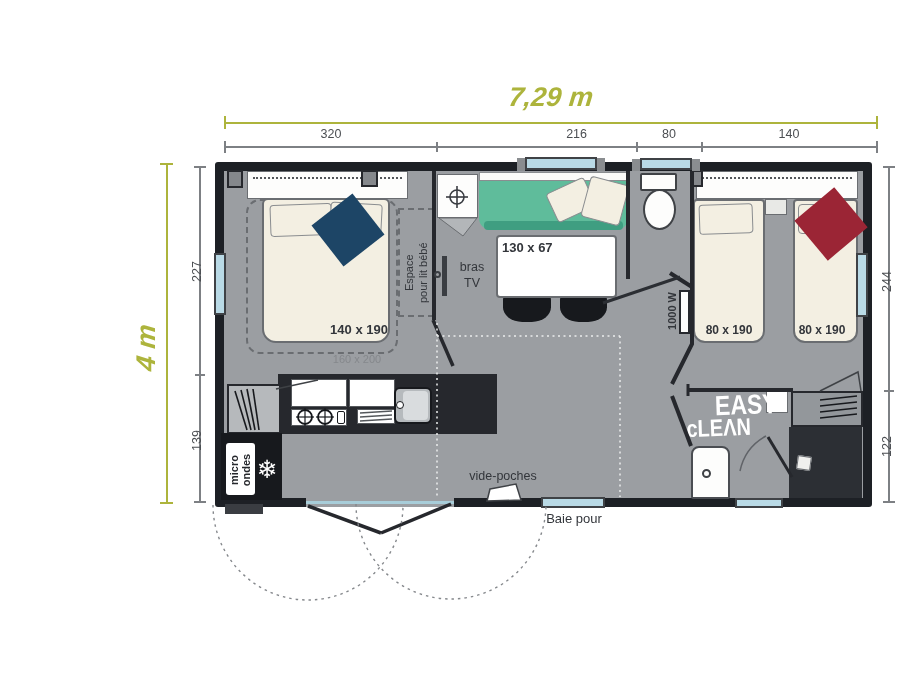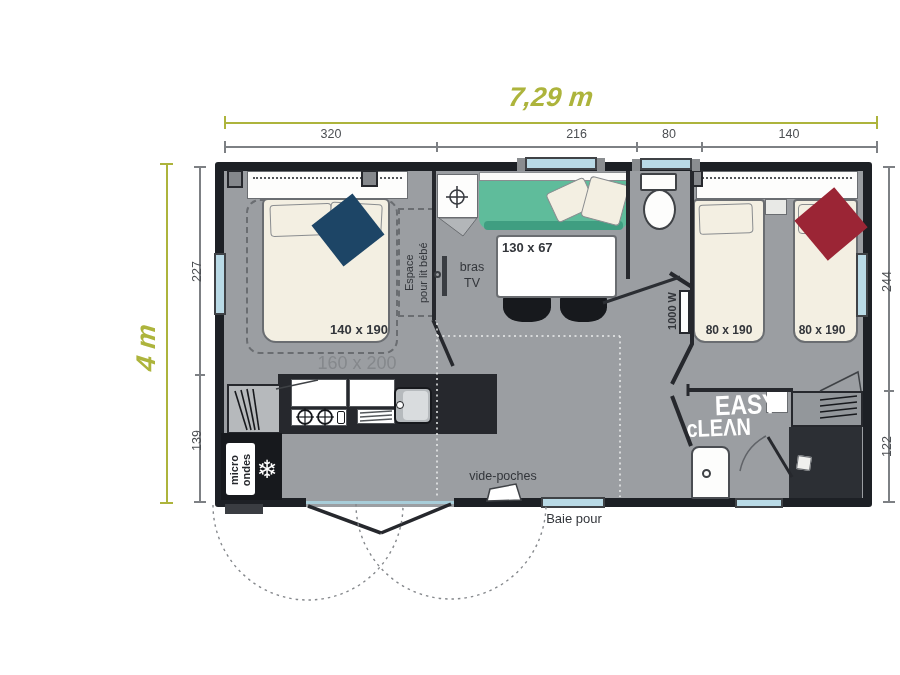--- a/index.html
+++ b/index.html
@@ -3,21 +3,21 @@
 <meta charset="utf-8">
 <style>
   html,body{margin:0;padding:0;background:#ffffff;}
   #stage{position:relative;width:900px;height:675px;background:#ffffff;overflow:hidden;
          font-family:"Liberation Sans","DejaVu Sans",sans-serif;}
   .abs{position:absolute;box-sizing:border-box;}
   .dimtext{font-size:12.5px;color:#4c4f53;text-align:center;height:15px;line-height:15px;}
   .rot{transform:rotate(-90deg);transform-origin:center center;}
   .olive{color:#adb43c;font-weight:bold;font-style:italic;}
   .sizelabel{font-size:13px;font-weight:bold;color:#33363b;text-align:center;}
-  .graylabel{font-size:18px;color:#85888c;text-align:center;}
+  .graylabel{font-size:11px;color:#85888c;text-align:center;}
   .smalllabel{font-size:12.5px;color:#33363b;text-align:center;}
   .wallline{background:#26282d;}
   .cream{background:#f3efe2;border:2px solid #6a6d71;}
   .pillow{background:#f3efe2;border:1.5px solid #8a8d90;border-radius:4px;}
   .whitebox{background:#fdfdfc;border:1px solid #6a6d71;}
   .window{background:#b9dae6;border:2px solid #3f4246;}
   .cap{background:#8a8d90;}
   svg{position:absolute;left:0;top:0;pointer-events:none;}
 </style>
 </head>

